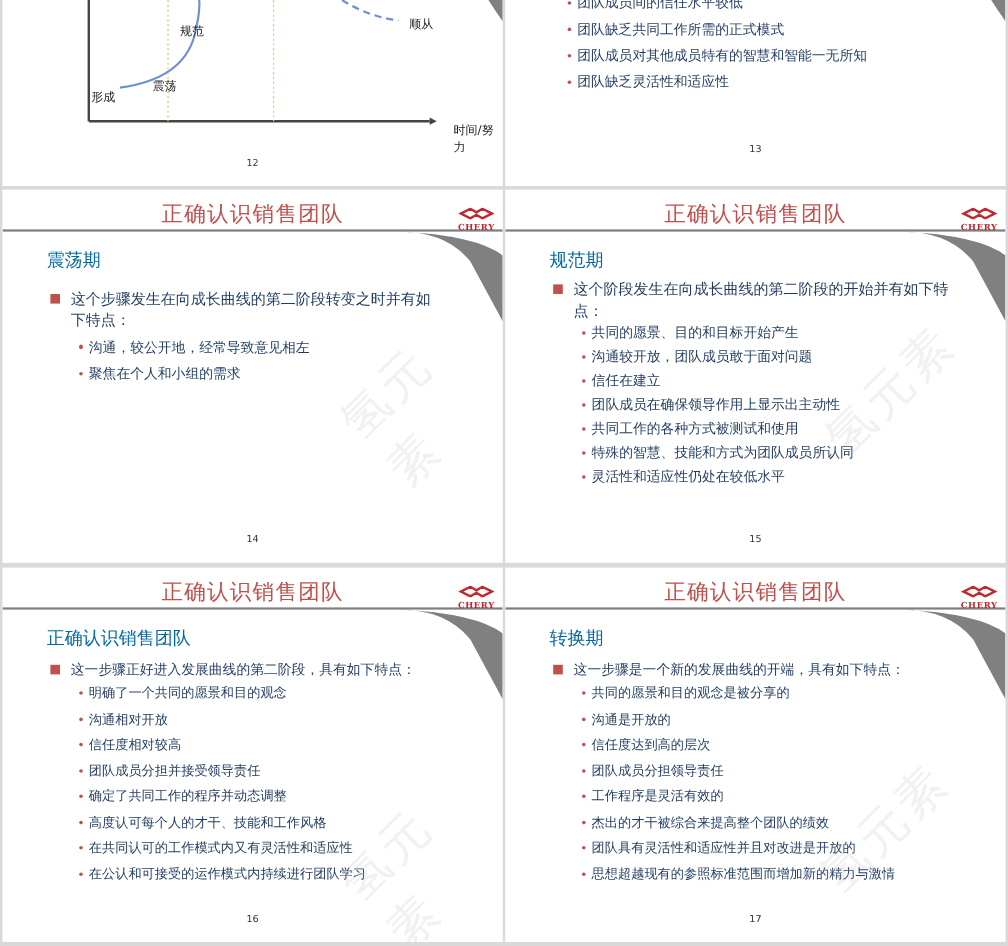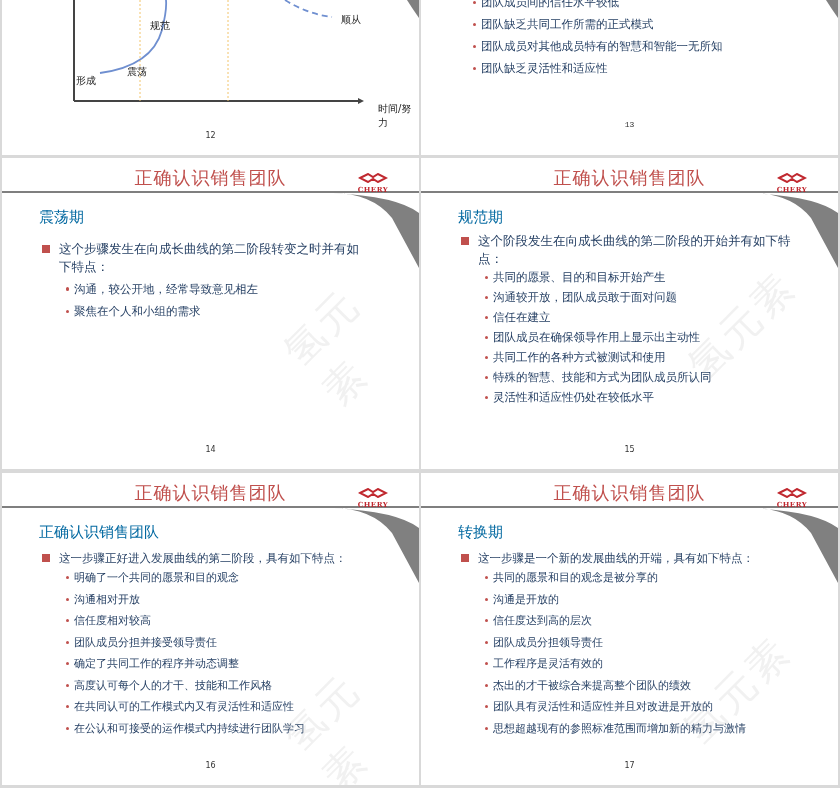--- a/index.html
+++ b/index.html
@@ -13,21 +13,21 @@
   .slide .swoosh {
     position: absolute; right: 0; top: 0; width: 100%; height: 100%; pointer-events: none;
   }
   .slide-header-title {
     position: absolute; left: 0; width: 100%; top: 8px; text-align: center;
     color: #c0504d; font-size: 18px; letter-spacing: 1px;
   }
   .slide-rule {
     position: absolute; left: 0; top: 33px; width: 100%; height: 3px;
   }
-  .logo { position: absolute; right: 28px; top: 10px; width: 36px; text-align: center; }
+  .logo { position: absolute; right: 4px; top: 10px; width: 36px; text-align: center; }
   .logo-text { display: block; font-family: "DejaVu Serif", serif; font-size: 7px; font-weight: bold; color: #c0282f; letter-spacing: 0.5px; margin-top: -2px; }
   .slide-subtitle {
     position: absolute; left: 37px; top: 50px; font-size: 15px; color: #0369a1; font-weight: 500;
   }
   .content { position: absolute; left: 38px; top: 80px; width: 330px; color: #1f3a5f; }
   .lvl1 { position: relative; padding-left: 19px; font-size: 12.5px; line-height: 18px; margin-bottom: 4px; }
   .lvl1 .sq { position: absolute; left: 2px; top: 5px; width: 8px; height: 8px; background: #c0504d; }
   .lvl2 { position: relative; padding-left: 34px; font-size: 11.5px; line-height: 17px; margin-bottom: 3px; }
   .lvl2 .dot { position: absolute; left: 26px; top: 7px; width: 3px; height: 3px; background: #c0504d; border-radius: 50%; }
   .page-num { position: absolute; left: 0; width: 100%; text-align: center; font-size: 8px; color: #333; }
@@ -66,21 +66,21 @@
   <div class="slide" style="left:421px; top:0; height:155px;">
     <svg class="swoosh" viewBox="0 0 417 155" preserveAspectRatio="none">
       <path d="M405 0 L417 0 L417 18 Q410 8 405 0 Z" fill="#808080"></path>
     </svg>
     <div class="content" style="top:-6px; left:26px;">
       <div class="lvl2" style="margin-bottom:5px;"><span class="dot"></span><span>团队成员间的信任水平较低</span></div>
       <div class="lvl2" style="margin-bottom:5px;"><span class="dot"></span><span>团队缺乏共同工作所需的正式模式</span></div>
       <div class="lvl2" style="margin-bottom:5px;"><span class="dot"></span><span>团队成员对其他成员特有的智慧和智能一无所知</span></div>
       <div class="lvl2" style="margin-bottom:5px;"><span class="dot"></span><span>团队缺乏灵活性和适应性</span></div>
     </div>
-    <div class="page-num" style="top:120px;font-family:Liberation Mono, monospace;">13</div>
+    <div class="page-num" style="top:120px;">13</div>
   </div>
 
   <div class="slide" style="left:2px; top:158px; height:311px;">
     <svg class="swoosh" viewBox="0 0 417 311" preserveAspectRatio="none">
       <path d="M330 35 Q370 35 390 60 L417 110 L417 55 Q395 38 330 35 Z" fill="#808080"></path>
     </svg>
     <div class="slide-header-title">正确认识销售团队</div>
     <svg class="slide-rule" viewBox="0 0 417 3" preserveAspectRatio="none">
         <rect x="0" y="0" width="417" height="2" fill="#7f7f7f"></rect>
       </svg>

